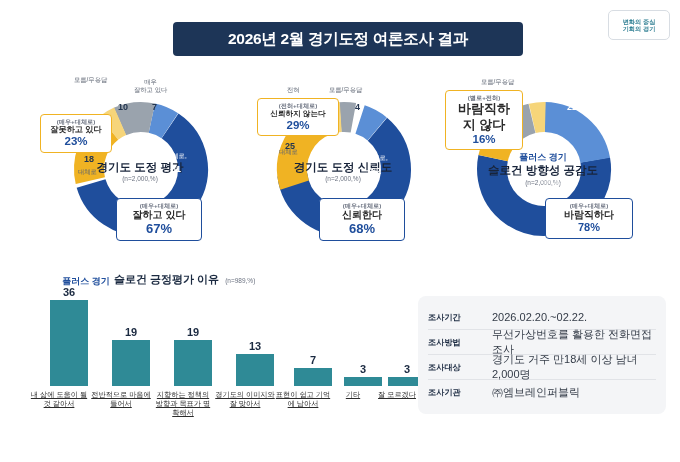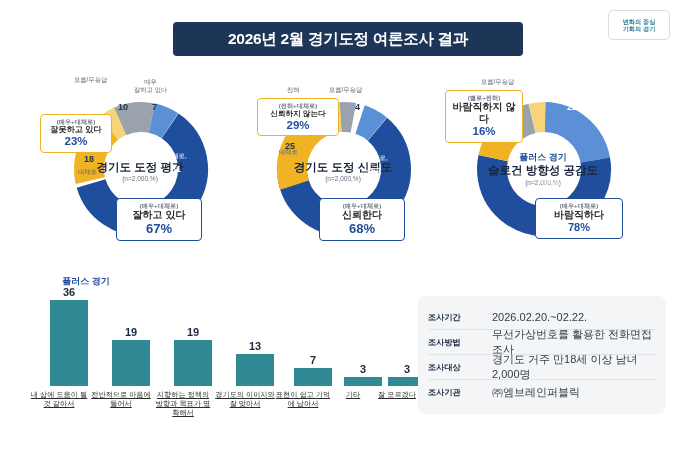--- a/index.html
+++ b/index.html
@@ -305,34 +305,38 @@
     <div class="mini-label" style="left: 122px; top: 18px; color:#ffffff;">매우</div>
 
     <div class="seg-num" style="left: 50px; top: 48px;">12</div>
     <div class="mini-label" style="left: 42px; top: 62px;">별로,</div>
 
     <div class="seg-num white" style="left: 120px; top: 104px;">56</div>
     <div class="mini-label" style="left: 98px; top: 106px; color:#ffffff;">대체로,</div>
 
     <div class="callout" style="left: 2px; top: 18px; width: 78px;">
       <div class="cl-lab" style="font-size:6.2px;color:#6b7280;">(별로+전혀)</div>
-      <div class="cl-lab" style="font-size:10px;">바람직하지 않다</div>
+      <div class="cl-lab" style="font-size:13px;">바람직하지 않다</div>
       <div class="cl-val">16%</div>
     </div>
 
-    <div class="callout blue" style="left: 92px; top: 126px; width: 88px;">
+    <div class="callout blue" style="left: 102px; top: 126px; width: 88px;">
       <div class="cl-lab" style="font-size:6.2px;color:#6b7280;">(매우+대체로)</div>
       <div class="cl-lab" style="font-size:10px;">바람직하다</div>
       <div class="cl-val" style="font-size:11px;">78%</div>
     </div>
   </div>
 
   <div class="bar-section">
     <div class="bar-logo">
       <span>플러스 경기</span>
+    </div>
+    <div class="bar-head">
+      <span class="bh-title">슬로건 긍정평가 이유</span>
+      <span class="bh-sub">(n=989,%)</span>
     </div>
 
     <div class="bars">
       <div class="bar-item" style="left: 12px;">
         <div class="bar-val">36</div>
         <div class="bar-rect" style="height: 86px;"></div>
         <div class="bar-lab">내 삶에 도움이 될 것 같아서</div>
       </div>
       <div class="bar-item" style="left: 74px;">
         <div class="bar-val">19</div>

